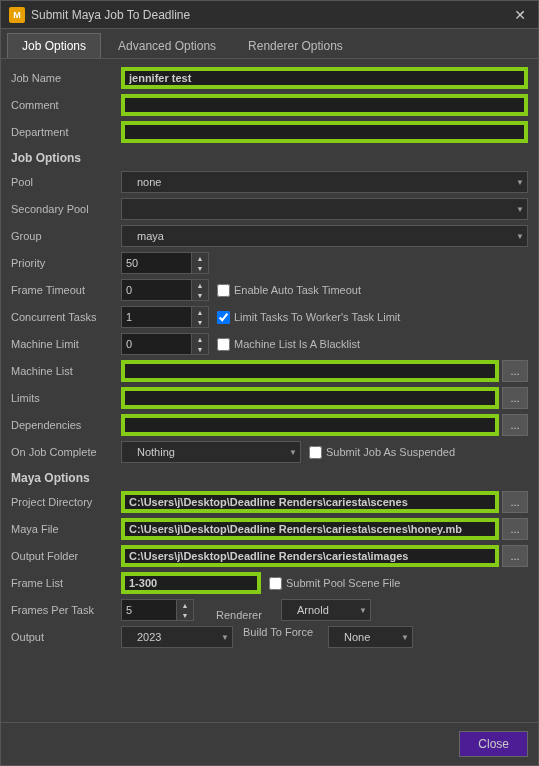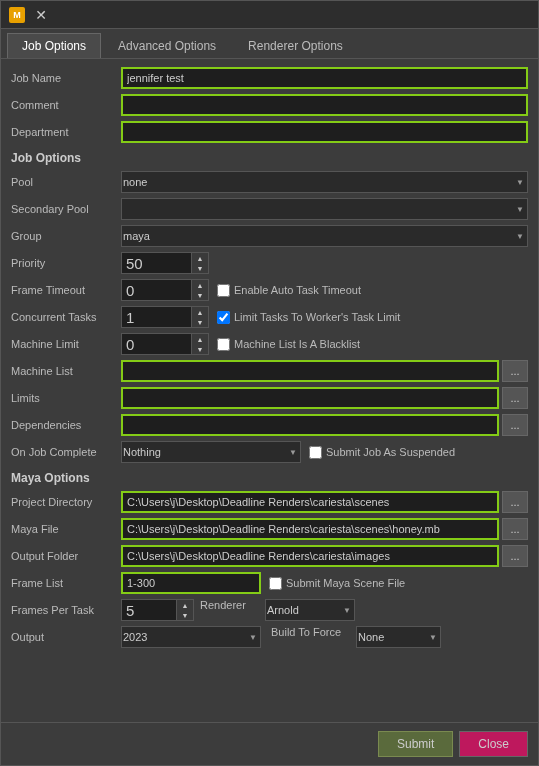--- a/index.html
+++ b/index.html
@@ -97,38 +97,39 @@
     }
     .label {
       width: 110px;
       color: #bbb;
       font-size: 11px;
       flex-shrink: 0;
     }
     .input-text {
       flex: 1;
       background: #1e1e1e;
-      border: 2px solid #84cc16;
+      border: 4px solid #84cc16;
       color: #ccc;
       height: 22px;
       padding: 0 4px;
       font-size: 11px;
       outline: none;
+      font-weight: bold;
     }
     .select-wrap {
       position: relative;
       flex: 1;
     }
     .select-wrap select {
       width: 100%;
       background: #2a2a2a;
       border: 1px solid #555;
       color: #ccc;
       height: 22px;
-      padding: 0 1px;
+      padding: 0 15px;
       font-size: 11px;
       outline: none;
       appearance: none;
       cursor: pointer;
     }
     .select-arrow {
       position: absolute;
       right: 4px;
       top: 50%;
       transform: translateY(-50%);
@@ -141,21 +142,21 @@
       align-items: center;
     }
     .spin-input {
       width: 70px;
       background: #1e1e1e;
       border: 1px solid #555;
       border-right: none;
       color: #ccc;
       height: 22px;
       padding: 0 4px;
-      font-size: 15px;
+      font-size: 11px;
       outline: none;
     }
     .spin-btns {
       display: flex;
       flex-direction: column;
       border: 1px solid #555;
       height: 22px;
     }
     .spin-btn {
       background: #3a3a3a;
@@ -203,21 +204,21 @@
     .footer {
       background: #3c3c3c;
       padding: 8px 10px;
       display: flex;
       justify-content: flex-end;
       gap: 6px;
       border-top: 1px solid #555;
       flex-shrink: 0;
     }
     .btn-action {
-      background: #be185d;
+      background: #4c1d95;
       border: 1px solid #666;
       color: #ccc;
       height: 26px;
       padding: 0 18px;
       cursor: pointer;
       font-size: 12px;
     }
     .btn-submit {
       background: #5a6a3c;
       border: 1px solid #7a8a50;
@@ -227,20 +228,21 @@
     .content::-webkit-scrollbar-track { background: #2a2a2a; }
     .content::-webkit-scrollbar-thumb { background: #555; }
   </style>
 </head>
 <body>
 
 <div class="window">
 
   <div class="title-bar">
     <div class="title-bar-icon">M</div>
+    <span class="title-text">Submit Maya Job To Deadline</span>
     <div class="close-btn">✕</div>
   </div>
 
   <div class="tabs">
     <div class="tab active">Job Options</div>
     <div class="tab">Advanced Options</div>
     <div class="tab">Renderer Options</div>
   </div>
 
   <div class="content">
@@ -406,67 +408,66 @@
       <input class="input-text" type="text" style="flex: 1 1 0%;" value="C:\Users\j\Desktop\Deadline Renders\cariesta\images">
       <button class="btn-dots">...</button>
     </div>
 
     <div class="form-row">
       <div class="label">Frame List</div>
       <div class="row-right">
         <input class="input-text" type="text" style="width: 140px; flex: 0 0 auto;" value="1-300">
         <div class="checkbox-wrap">
           <input type="checkbox" id="submit-scene" style="">
-          <label class="checkbox-label" for="submit-scene">Submit Maya Scene File</label>
+          <label class="checkbox-label" for="submit-scene">Submit Pool Scene File</label>
         </div>
       </div>
     </div>
 
     <div class="form-row">
       <div class="label">Frames Per Task</div>
       <div class="row-right">
         <div class="spin-wrap">
           <input class="spin-input" type="text" style="width: 55px;" value="5">
           <div class="spin-btns">
             <button class="spin-btn">▲</button>
             <button class="spin-btn">▼</button>
           </div>
         </div>
-        <div style="margin-left:6px;display:flex;align-items:flex-start;">
+        <div style="margin-left:22px;display:flex;align-items:flex-end;">
           <span class="label" style="width:65px;">Renderer</span>
           <div class="select-wrap" style="width:90px;flex:none;">
             <select>
               <option>Arnold</option>
             </select>
             <span class="select-arrow">▼</span>
           </div>
         </div>
       </div>
     </div>
 
     <div class="form-row">
       <div class="label">Output</div>
       <div class="row-right">
-        <div class="select-wrap" style="width:140px;flex:none;">
+        <div class="select-wrap" style="width:112px;flex:none;">
           <select>
             <option>2023</option>
           </select>
           <span class="select-arrow">▼</span>
         </div>
         <div style="margin-left:10px;display:flex;">
           <span class="label" style="width:85px;">Build To Force</span>
           <div class="select-wrap" style="width:85px;flex:none;">
             <select>
               <option>None</option>
             </select>
             <span class="select-arrow">▼</span>
           </div>
         </div>
       </div>
     </div>
 
   </div>
 
   <div class="footer">
-    <button class="btn-action btn-submit">Submit</button>
     <button class="btn-action">Close</button>
   </div>
 </div>
 
 </body></html>

